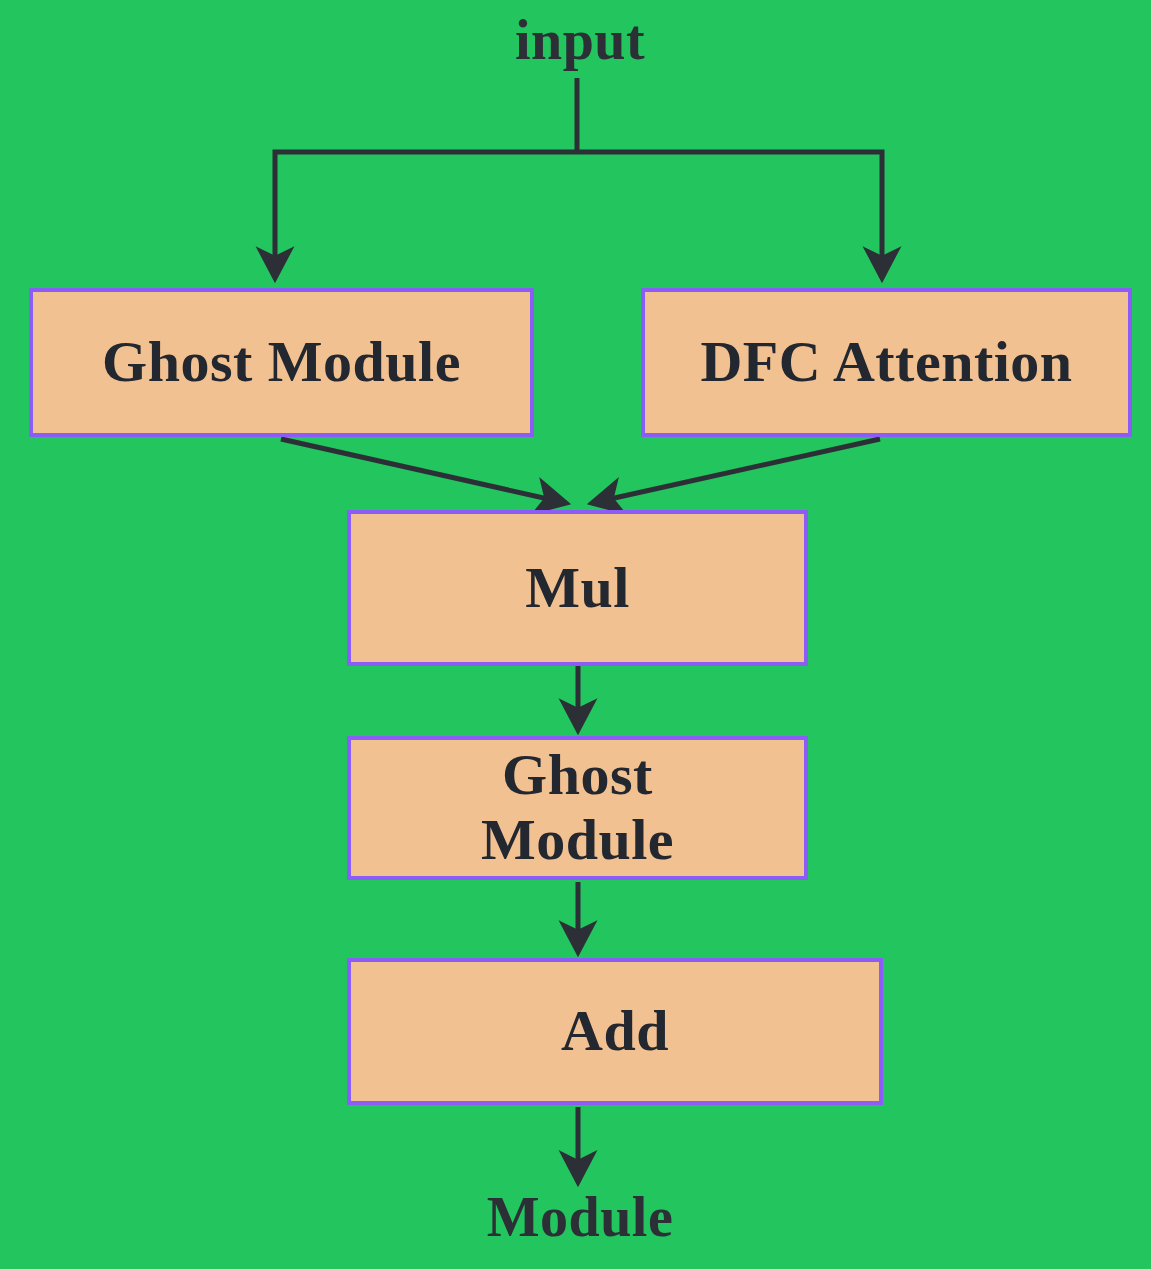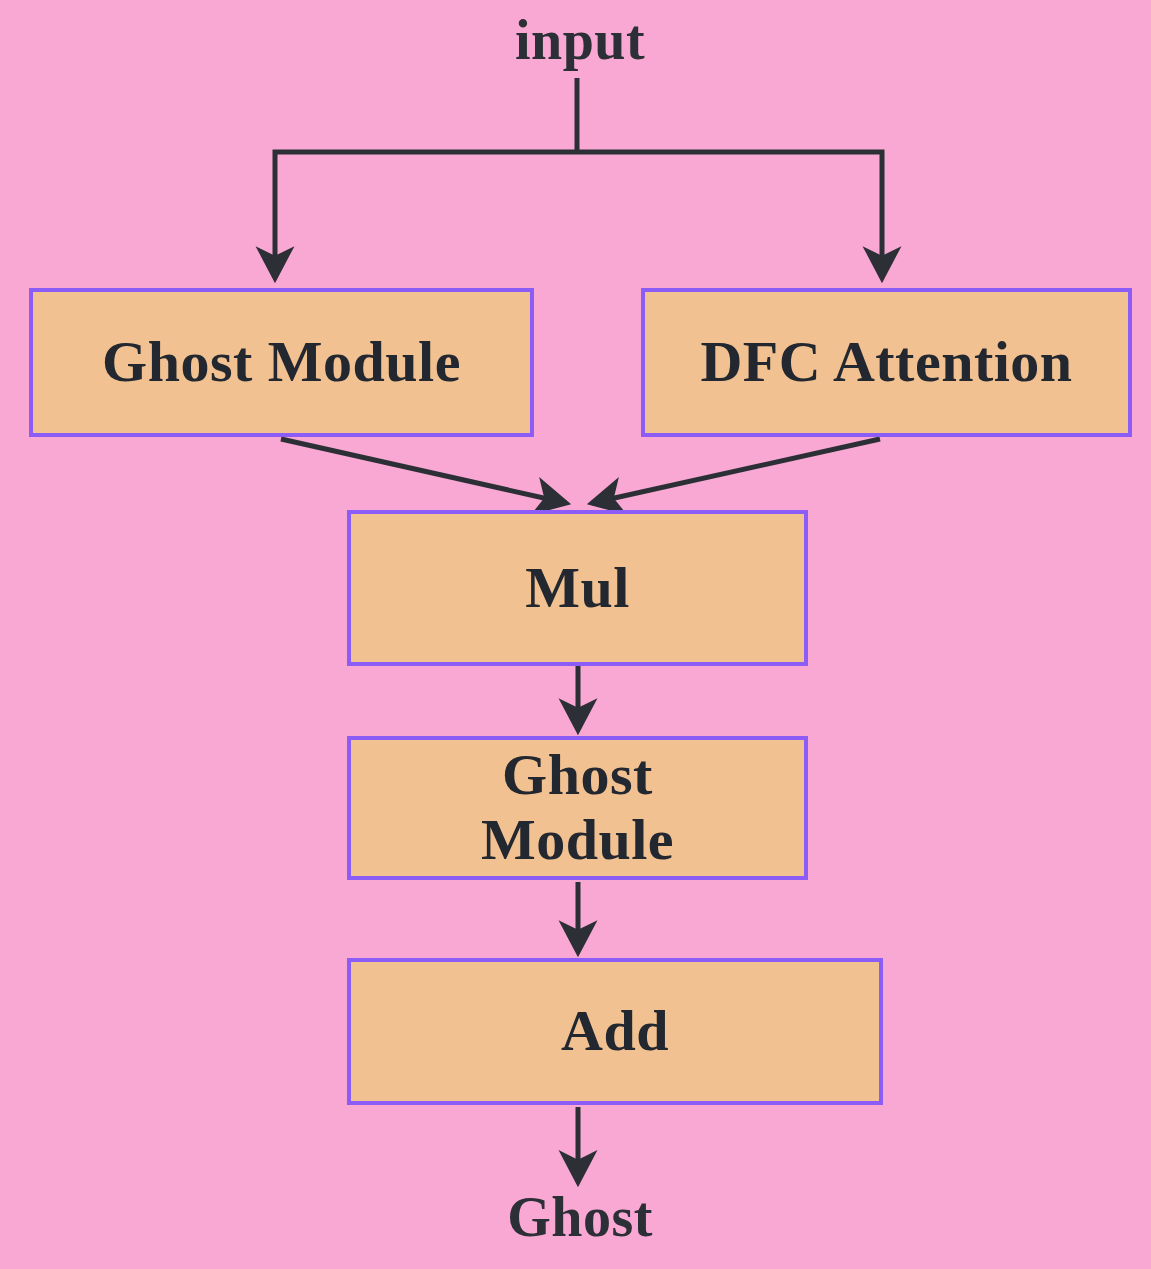--- a/index.html
+++ b/index.html
@@ -8,21 +8,21 @@
     padding: 0;
     background: #ffffff;
   }
   body {
     font-family: "Liberation Serif", "DejaVu Serif", serif;
   }
   #diagram-root {
     position: relative;
     width: 1151px;
     height: 1269px;
-    background: #f9a8d4;
+    background: #22c55e;
     overflow: hidden;
   }
   #edge-layer {
     position: absolute;
     left: 0;
     top: 0;
     width: 1151px;
     height: 1269px;
     pointer-events: none;
   }
@@ -99,21 +99,21 @@
 
     <path d="M 578 661 L 578 730" fill="none" stroke="#2c2f36" stroke-width="5" marker-end="url(#arrow-head)"></path>
 
     <path d="M 578 882 L 578 952" fill="none" stroke="#2c2f36" stroke-width="5" marker-end="url(#arrow-head)"></path>
 
     <path d="M 578 1107 L 578 1182" fill="none" stroke="#2c2f36" stroke-width="5" marker-end="url(#arrow-head)"></path>
   </svg>
 
   <div class="io-label" id="label-input">input</div>
 
-  <div class="io-label" id="label-output">Ghost</div>
+  <div class="io-label" id="label-output">Module</div>
 
   <div class="node-box" id="node-ghost-module-1">Ghost Module</div>
 
   <div class="node-box" id="node-dfc-attention">DFC Attention</div>
 
   <div class="node-box" id="node-mul">Mul</div>
 
   <div class="node-box" id="node-ghost-module-2">
       <span style="display: inline-block; max-width: 230px;">Ghost Module</span>
     </div>

